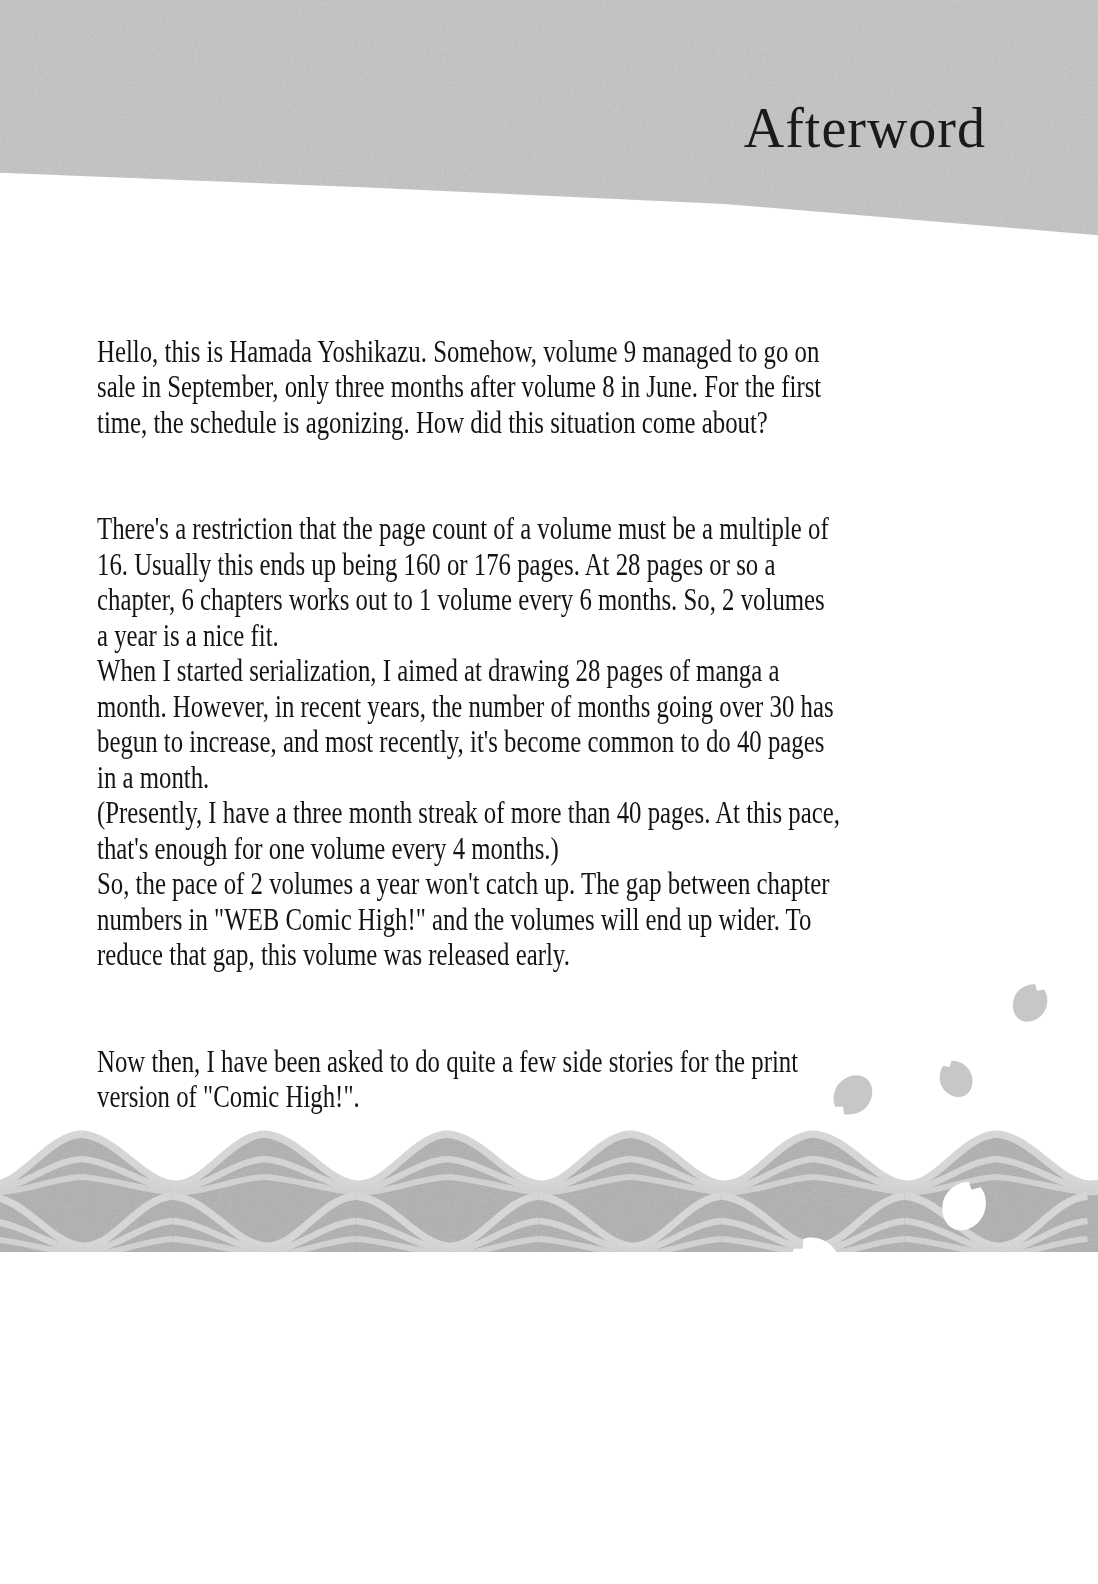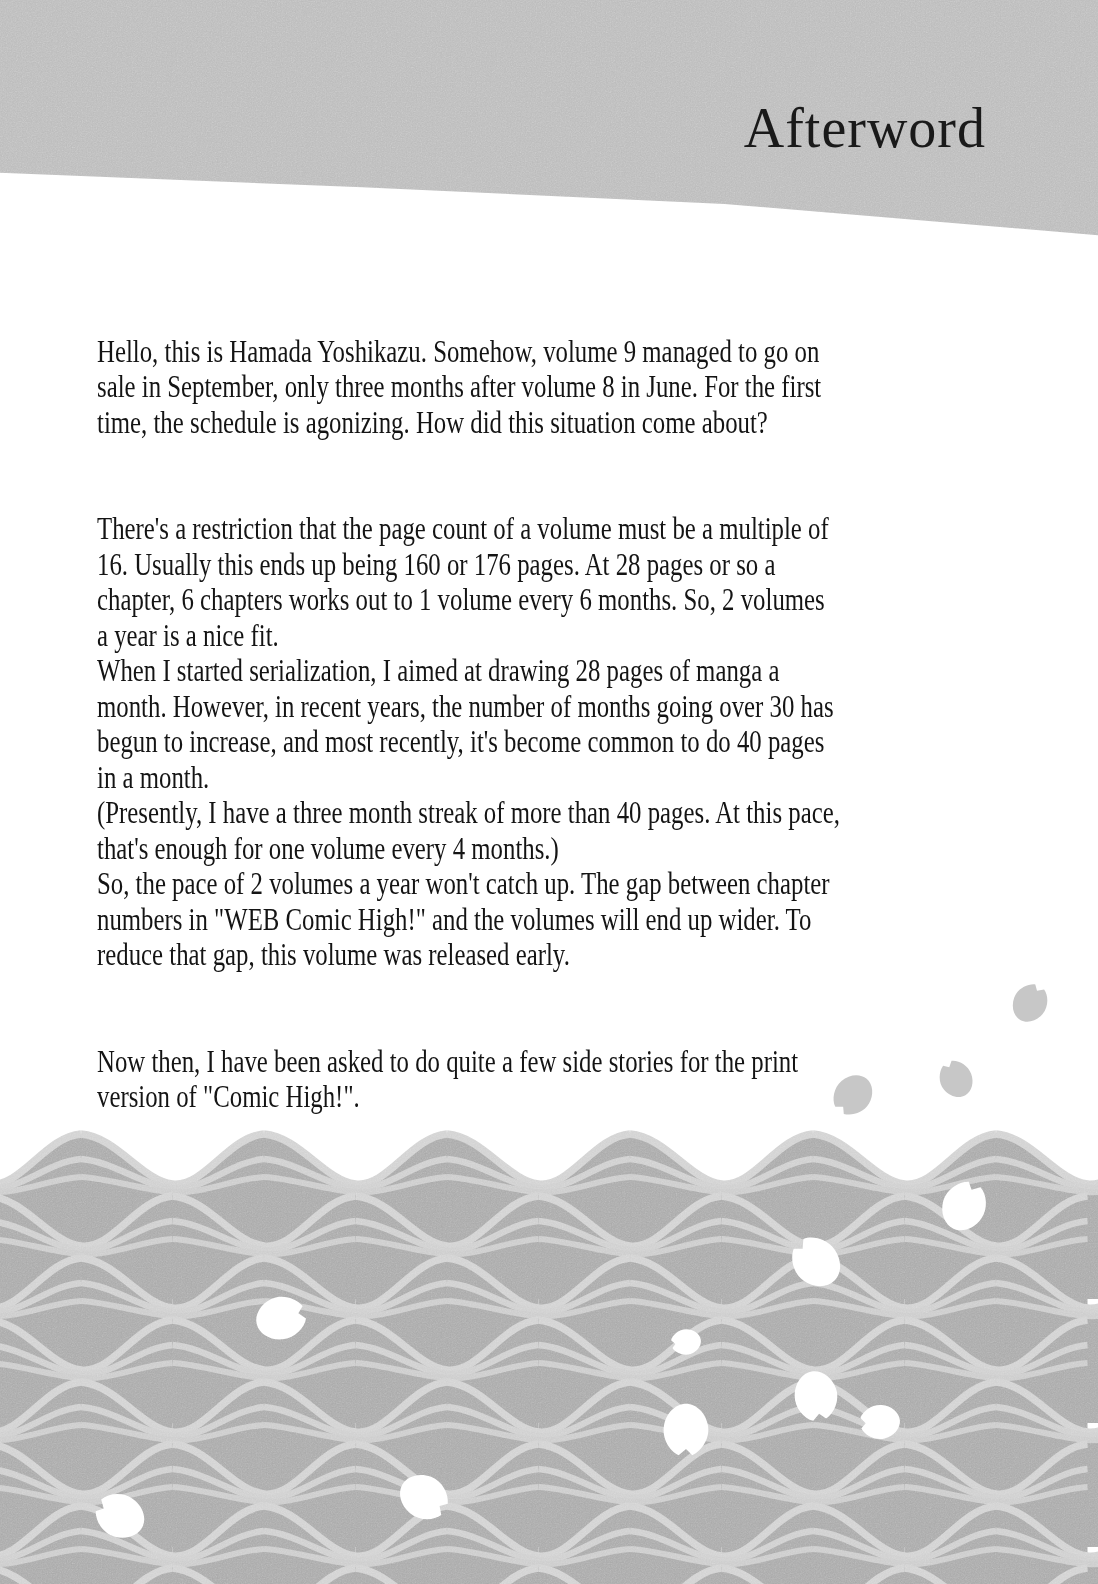--- a/index.html
+++ b/index.html
@@ -1,19 +1,19 @@
 <!DOCTYPE html>
 <html><head>
 <meta charset="utf-8">
 <style>
   html,body{margin:0;padding:0;background:#ffffff;}
   #page{
     position:relative;
     width:1098px;
-    height:1584px;
+    height:1252px;
     background:#ffffff;
     overflow:hidden;
     font-family:"Liberation Serif", serif;
   }
   
   #band{
     position:absolute; left:0; top:0;
     width:1098px; height:240px;
     background:#bbbbbb;
     clip-path:polygon(0% 0%, 100% 0%, 100% 98%, 66% 85%, 33% 78%, 0% 72%);

